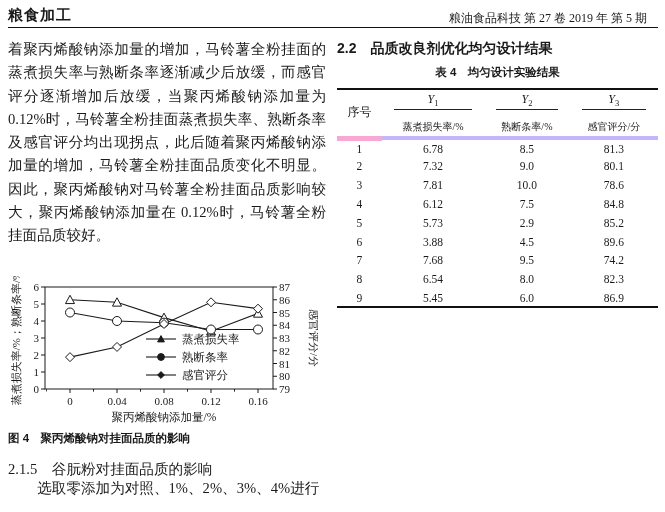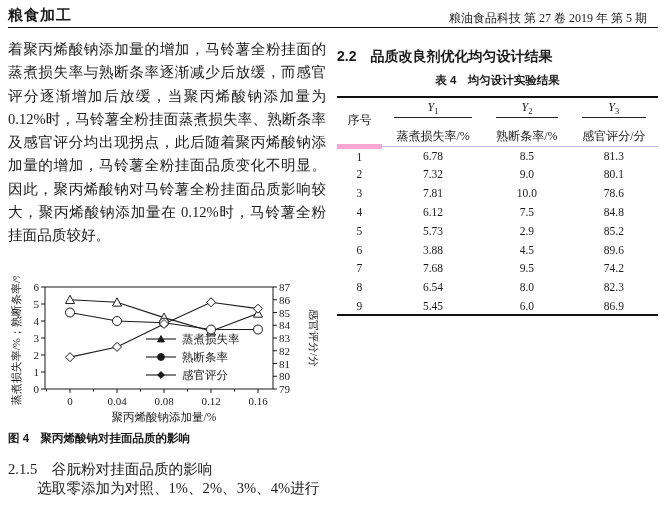--- a/index.html
+++ b/index.html
@@ -17,32 +17,32 @@
   .body-para { font-size: 14.6px; line-height: 23.3px; text-align: justify; text-justify: inter-character; margin-top: 2px; }
   .indent { text-indent: 2em; }
 
   .chart-wrap { margin-top: 28px; margin-left: 2px; width: 308px; height: 152px; }
   svg text { fill: #1a1a1a; font-family: "Liberation Serif", "DejaVu Serif", serif; }
 
   .fig-caption { margin-top: 3px; text-align: left; font-family: "Liberation Sans", "DejaVu Sans", sans-serif; font-weight: bold; font-size: 11.5px; }
   .subsection { margin-top: 14px; font-size: 14.6px; }
   .para2 { margin-top: 0; font-size: 14.6px; }
 
-  .section-heading { margin-top: 10px; font-family: "Liberation Sans", "DejaVu Sans", sans-serif; font-weight: bold; font-size: 14px; line-height: 20px; }
+  .section-heading { margin-top: 2px; font-family: "Liberation Sans", "DejaVu Sans", sans-serif; font-weight: bold; font-size: 14px; line-height: 20px; }
   .col-right .body-para { margin-top: 8px; }
 
   .tbl-caption { margin-top: 7px; text-align: center; font-family: "Liberation Sans", "DejaVu Sans", sans-serif; font-weight: bold; font-size: 11.5px; }
   table.utable { width: 100%; margin-top: 8px; border-collapse: collapse; border-top: 2px solid #111; border-bottom: 2px solid #111; font-size: 11.5px; }
   table.utable th, table.utable td { font-weight: normal; text-align: center; vertical-align: middle; }
   th.idx-head { width: 14%; border-bottom: 5px solid #f9a8d4; font-size: 12px; }
   th.y-head { height: 21px; padding: 2px 0 8px; }
   th.y-head .y-inner { border-bottom: 1px solid #222; margin: 0 12px; padding-bottom: 1px; }
   .ysym { font-style: italic; font-size: 12px; }
   .ysub { font-size: 8.5px; }
-  th.y-label { height: 20px; border-bottom: 1px solid #c4b5fd; font-size: 12px; }
+  th.y-label { height: 20px; border-bottom: 4px solid #c4b5fd; font-size: 10px; }
   tbody td { height: 18.8px; }
 </style>
 </head>
 <body>
 
 <div class="page-header">
   <span class="journal-left">粮食加工</span>
   <span class="journal-right">粮油食品科技 第 27 卷 2019 年 第 5 期</span>
 </div>
 <div class="header-rule"></div>

